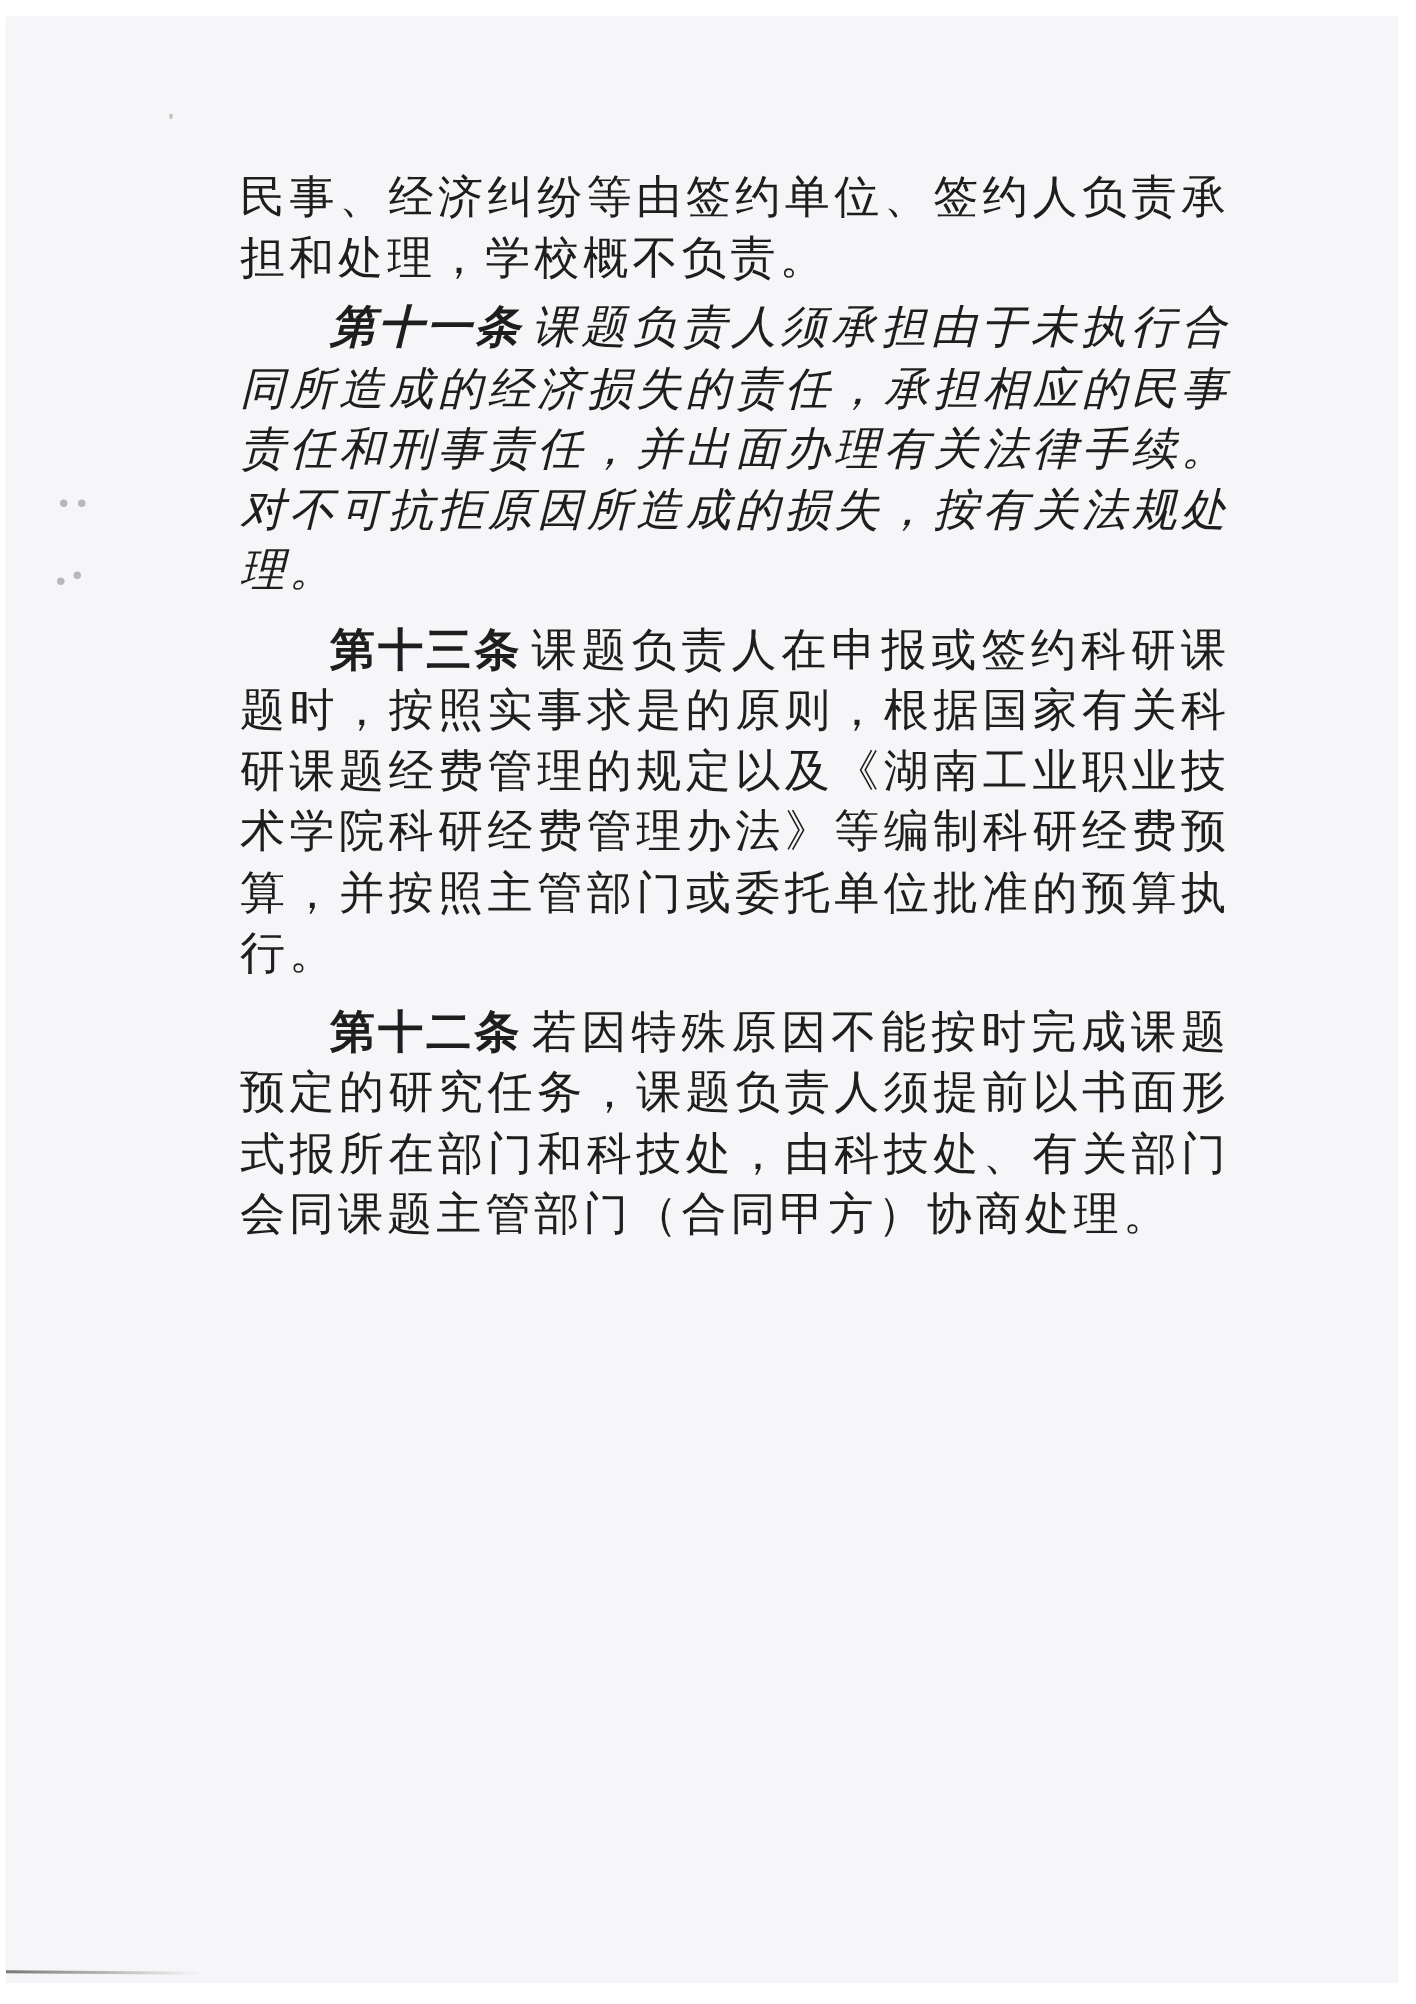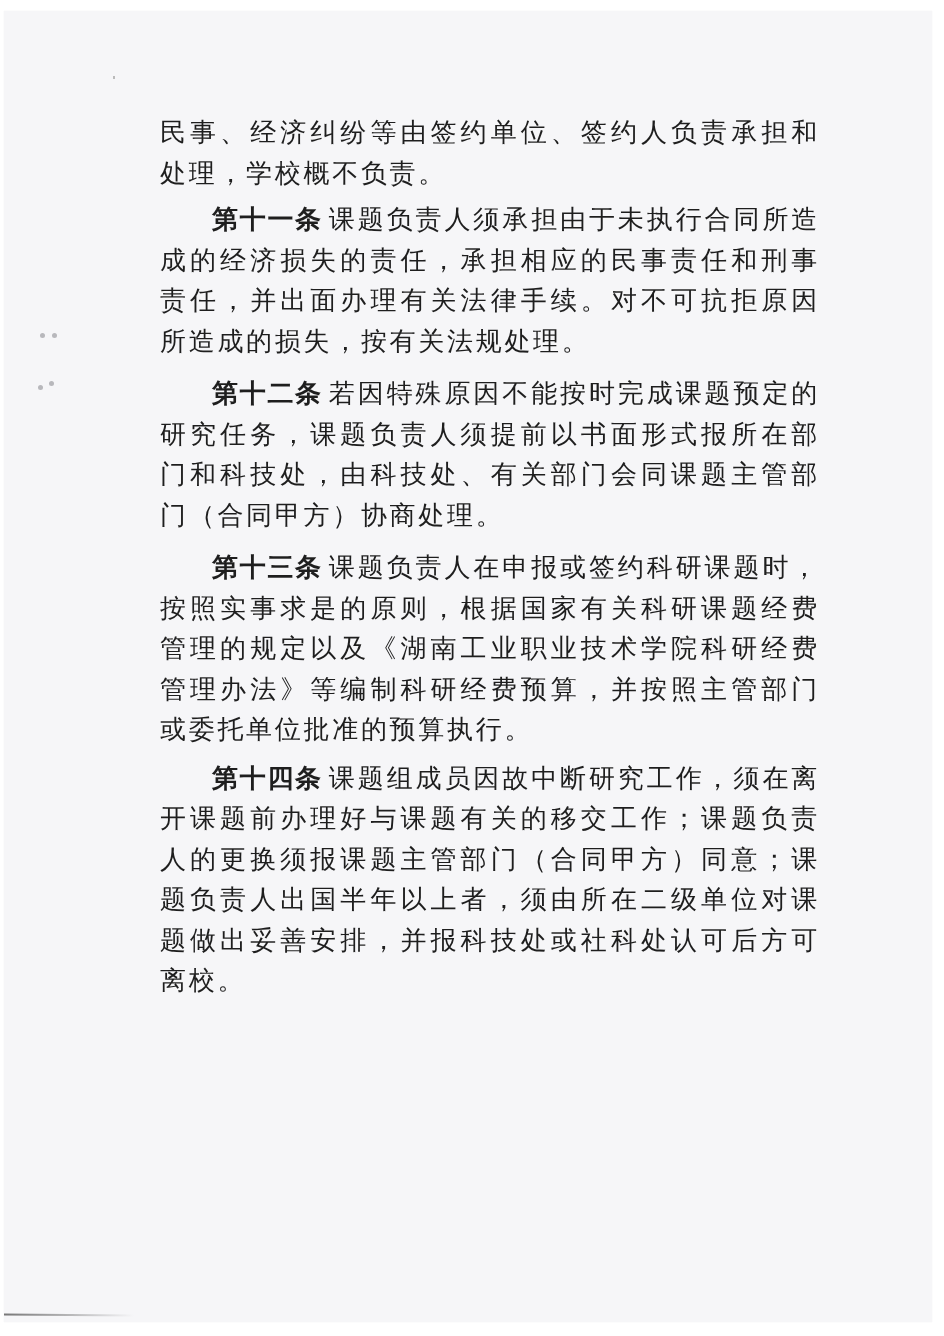--- a/index.html
+++ b/index.html
@@ -28,21 +28,21 @@
     position: absolute;
     width: 5px; height: 5px; border-radius: 50%;
     background: #b8b8bc;
   }
   .speck { position:absolute; width:2px; height:3px; background:#bbb; }
   .text {
     position: absolute;
     left: 160px; top: 112px;
     width: 660px;
     color: #1e1e1e;
-    font-size: 26px;
+    font-size: 30px;
     letter-spacing: 2.7px;
     line-height: 40.5px;
   }
   .para { margin: 0; text-indent: 2em; text-align: justify; }
   .para.cont { text-indent: 0; }
   .para + .para { margin-top: 6px; }
   .article-no { font-weight: bold; letter-spacing: 1.5px; margin-right: 6px; }
 </style>
 </head>
 <body>
@@ -53,25 +53,22 @@
 <div class="hole" style="left:40px;top:333px;"></div>
 <div class="hole" style="left:52px;top:333px;"></div>
 <div class="hole" style="left:38px;top:385px;"></div>
 <div class="hole" style="left:49px;top:381px;"></div>
 <div class="speck" style="left:113px;top:76px;"></div>
 
 <div class="text">
   <p class="para cont">
     <span>民事、经济纠纷等由签约单位、签约人负责承担和处理，学校概不负责。</span>
   </p>
-  <p class="para" style="">
+  <p class="para" style="font-style:italic;">
     <span class="article-no">第十一条</span><span>课题负责人须承担由于未执行合同所造成的经济损失的责任，承担相应的民事责任和刑事责任，并出面办理有关法律手续。对不可抗拒原因所造成的损失，按有关法规处理。</span>
+  </p>
+  <p class="para" style="margin-top:12px;">
+    <span class="article-no">第十三条</span><span>课题负责人在申报或签约科研课题时，按照实事求是的原则，根据国家有关科研课题经费管理的规定以及《湖南工业职业技术学院科研经费管理办法》等编制科研经费预算，并按照主管部门或委托单位批准的预算执行。</span>
   </p>
   <p class="para" style="margin-top:12px;">
     <span class="article-no">第十二条</span><span>若因特殊原因不能按时完成课题预定的研究任务，课题负责人须提前以书面形式报所在部门和科技处，由科技处、有关部门会同课题主管部门（合同甲方）协商处理。</span>
   </p>
-  <p class="para" style="margin-top:12px;">
-    <span class="article-no">第十三条</span><span>课题负责人在申报或签约科研课题时，按照实事求是的原则，根据国家有关科研课题经费管理的规定以及《湖南工业职业技术学院科研经费管理办法》等编制科研经费预算，并按照主管部门或委托单位批准的预算执行。</span>
-  </p>
-  <p class="para" style="margin-top:8px;">
-    <span class="article-no">第十四条</span><span>课题组成员因故中断研究工作，须在离开课题前办理好与课题有关的移交工作；课题负责人的更换须报课题主管部门（合同甲方）同意；课题负责人出国半年以上者，须由所在二级单位对课题做出妥善安排，并报科技处或社科处认可后方可离校。</span>
-  </p>
 </div>
 
 </body></html>

